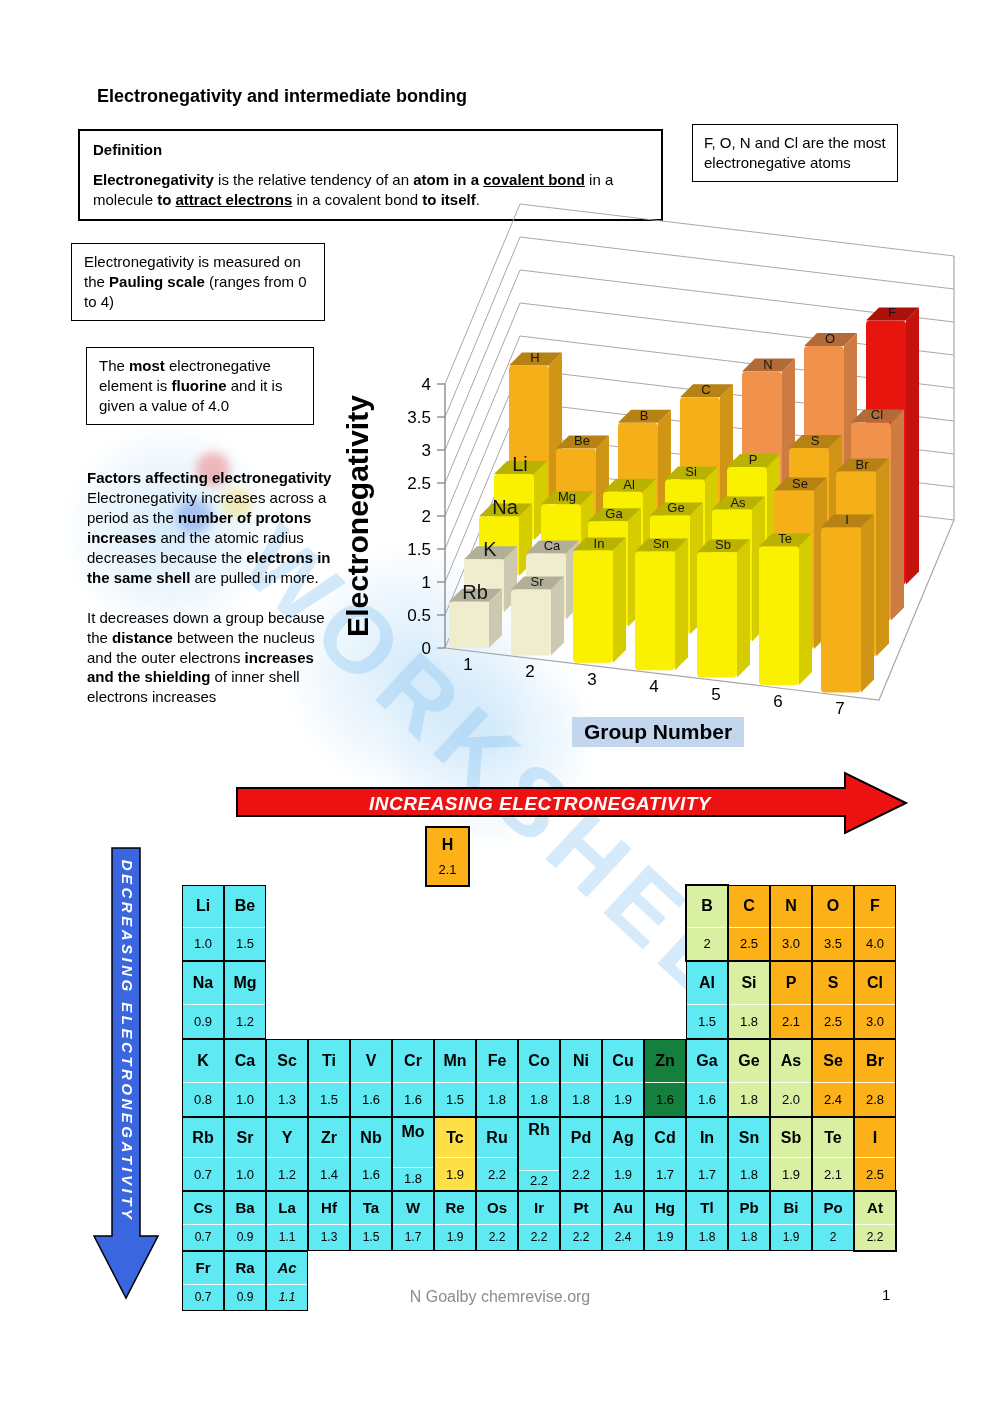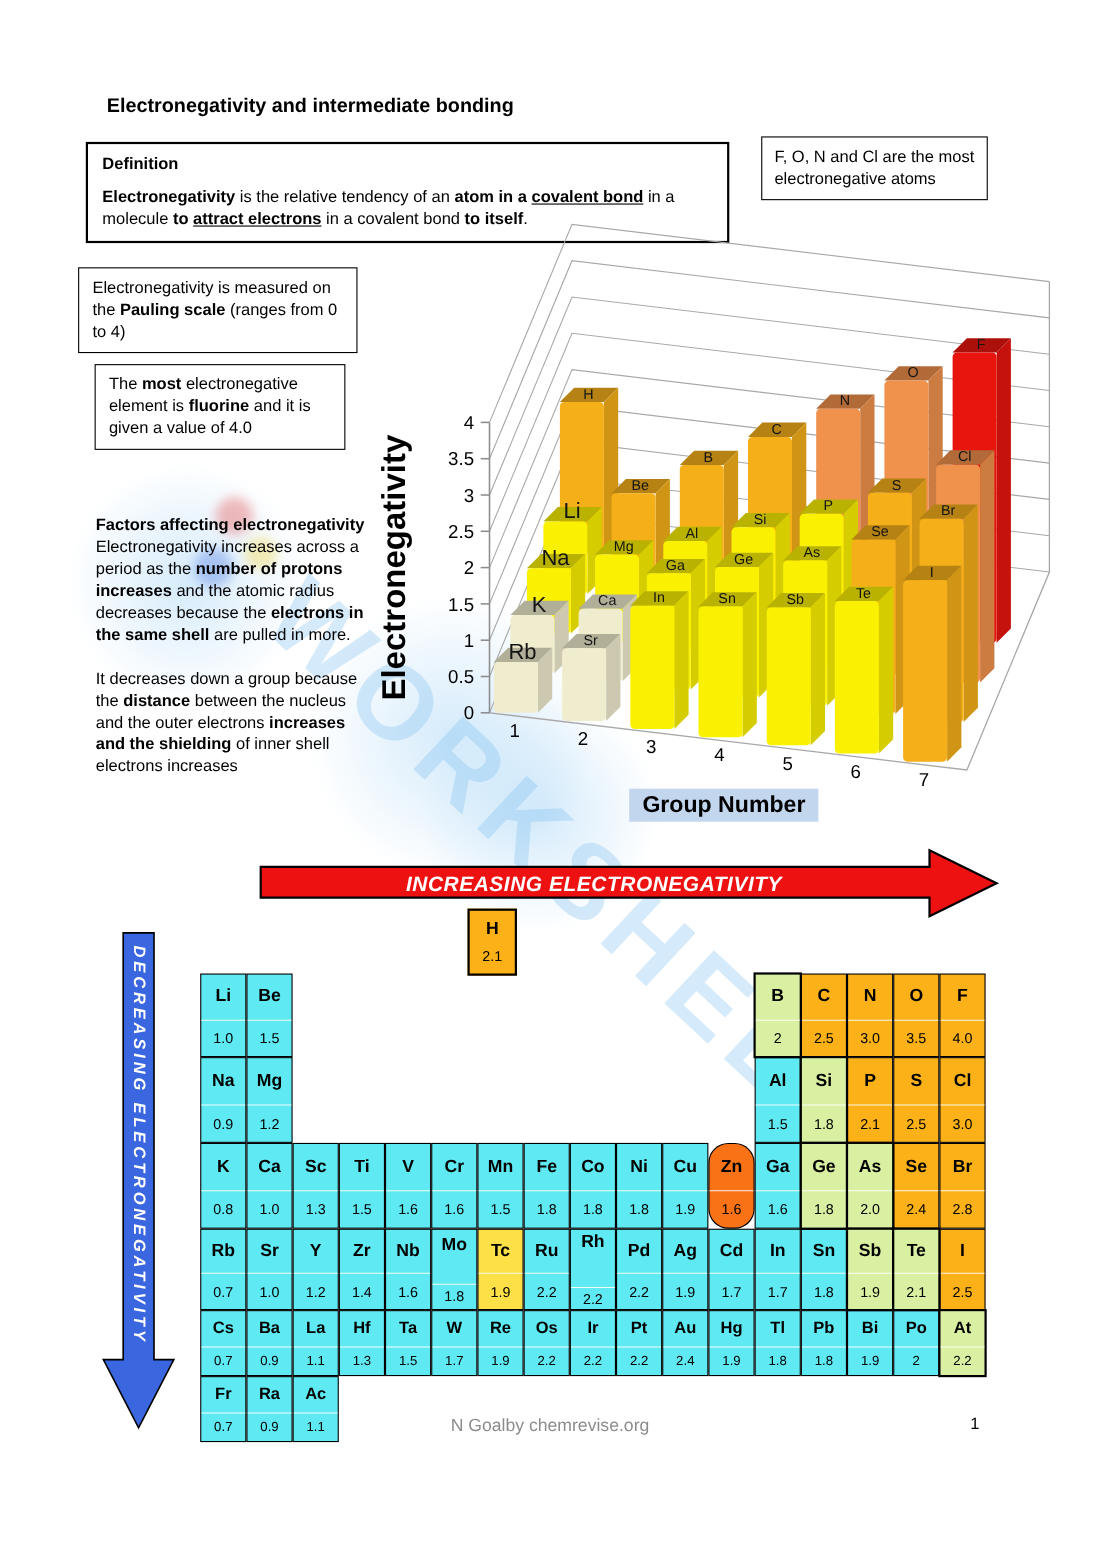--- a/index.html
+++ b/index.html
@@ -11,21 +11,21 @@
              white-space:nowrap;pointer-events:none;}
   .glow{position:absolute;border-radius:50%;pointer-events:none;
         background:radial-gradient(circle,rgba(150,205,245,0.40) 0%,rgba(150,205,245,0) 70%);}
   .logo-blob{position:absolute;border-radius:50%;filter:blur(5px);opacity:.35;pointer-events:none;}
   .page-title{position:absolute;left:97px;top:86px;font-size:18px;font-weight:bold;}
   .box{position:absolute;border:2px solid #000;background:#fff;font-size:15px;line-height:1.33;}
   .def-box{left:78px;top:129px;width:555px;padding:9px 13px;}
   .def-heading{font-weight:bold;margin-bottom:10px;}
   .fncl-box{left:692px;top:124px;width:182px;padding:8px 11px;border-width:1.5px;}
   .pauling-box{left:71px;top:243px;width:228px;padding:8px 12px;border-width:1.5px;}
-  .fluorine-box{left:86px;top:331px;width:202px;padding:8px 12px;border-width:1.5px;}
+  .fluorine-box{left:86px;top:347px;width:202px;padding:8px 12px;border-width:1.5px;}
   .factors{position:absolute;left:87px;top:468px;width:252px;font-size:15px;line-height:1.33;}
   .factors .fh{font-weight:bold;}
   .factors p{margin:0 0 20px 0;}
   .chart-wrap{position:absolute;left:340px;top:200px;width:640px;height:575px;}
   .chart-wrap svg{overflow:hidden;}
   .chart-wrap text{font-family:"Liberation Sans","DejaVu Sans",sans-serif;}
   .group-number{position:absolute;left:572px;top:717px;background:#C2D6EE;padding:3px 12px;
                 font-size:21px;font-weight:bold;}
   .red-arrow-svg{position:absolute;left:235px;top:770px;}
   .h-cell{position:absolute;left:425px;top:826px;width:45px;height:61px;background:#FBB117;
@@ -411,21 +411,21 @@
         <div class="val">1.8</div>
       </div>
       <div class="pcell" style="grid-area: 3 / 10; background: rgb(95, 233, 242);">
         <div class="sym">Ni</div>
         <div class="val">1.8</div>
       </div>
       <div class="pcell" style="grid-area: 3 / 11; background: rgb(95, 233, 242);">
         <div class="sym">Cu</div>
         <div class="val">1.9</div>
       </div>
-      <div class="pcell" style="grid-area: 3 / 12; background: #f97316; border-radius: 17px;">
+      <div class="pcell" style="grid-area: 3 / 12; background: #15803d;">
         <div class="sym">Zn</div>
         <div class="val">1.6</div>
       </div>
       <div class="pcell" style="grid-area: 3 / 13; background: rgb(95, 233, 242);">
         <div class="sym">Ga</div>
         <div class="val">1.6</div>
       </div>
       <div class="pcell thick" style="grid-area: 3 / 14; background: rgb(217, 240, 162);">
         <div class="sym">Ge</div>
         <div class="val">1.8</div>
@@ -579,21 +579,21 @@
         <div class="val">2.2</div>
       </div>
       <div class="pcell short" style="grid-area: 6 / 1; background: rgb(95, 233, 242);">
         <div class="sym">Fr</div>
         <div class="val">0.7</div>
       </div>
       <div class="pcell short" style="grid-area: 6 / 2; background: rgb(95, 233, 242);">
         <div class="sym">Ra</div>
         <div class="val">0.9</div>
       </div>
-      <div class="pcell short" style="grid-area: 6 / 3; background: rgb(95, 233, 242);">
+      <div class="pcell short" style="grid-area: 6 / 3; background: rgb(95, 233, 242); font-style: italic;">
         <div class="sym">Ac</div>
         <div class="val">1.1</div>
       </div>
     </div>
 
   <div class="footer-credit">N Goalby chemrevise.org</div>
   <div class="page-number">1</div>
 
 </div>
 

